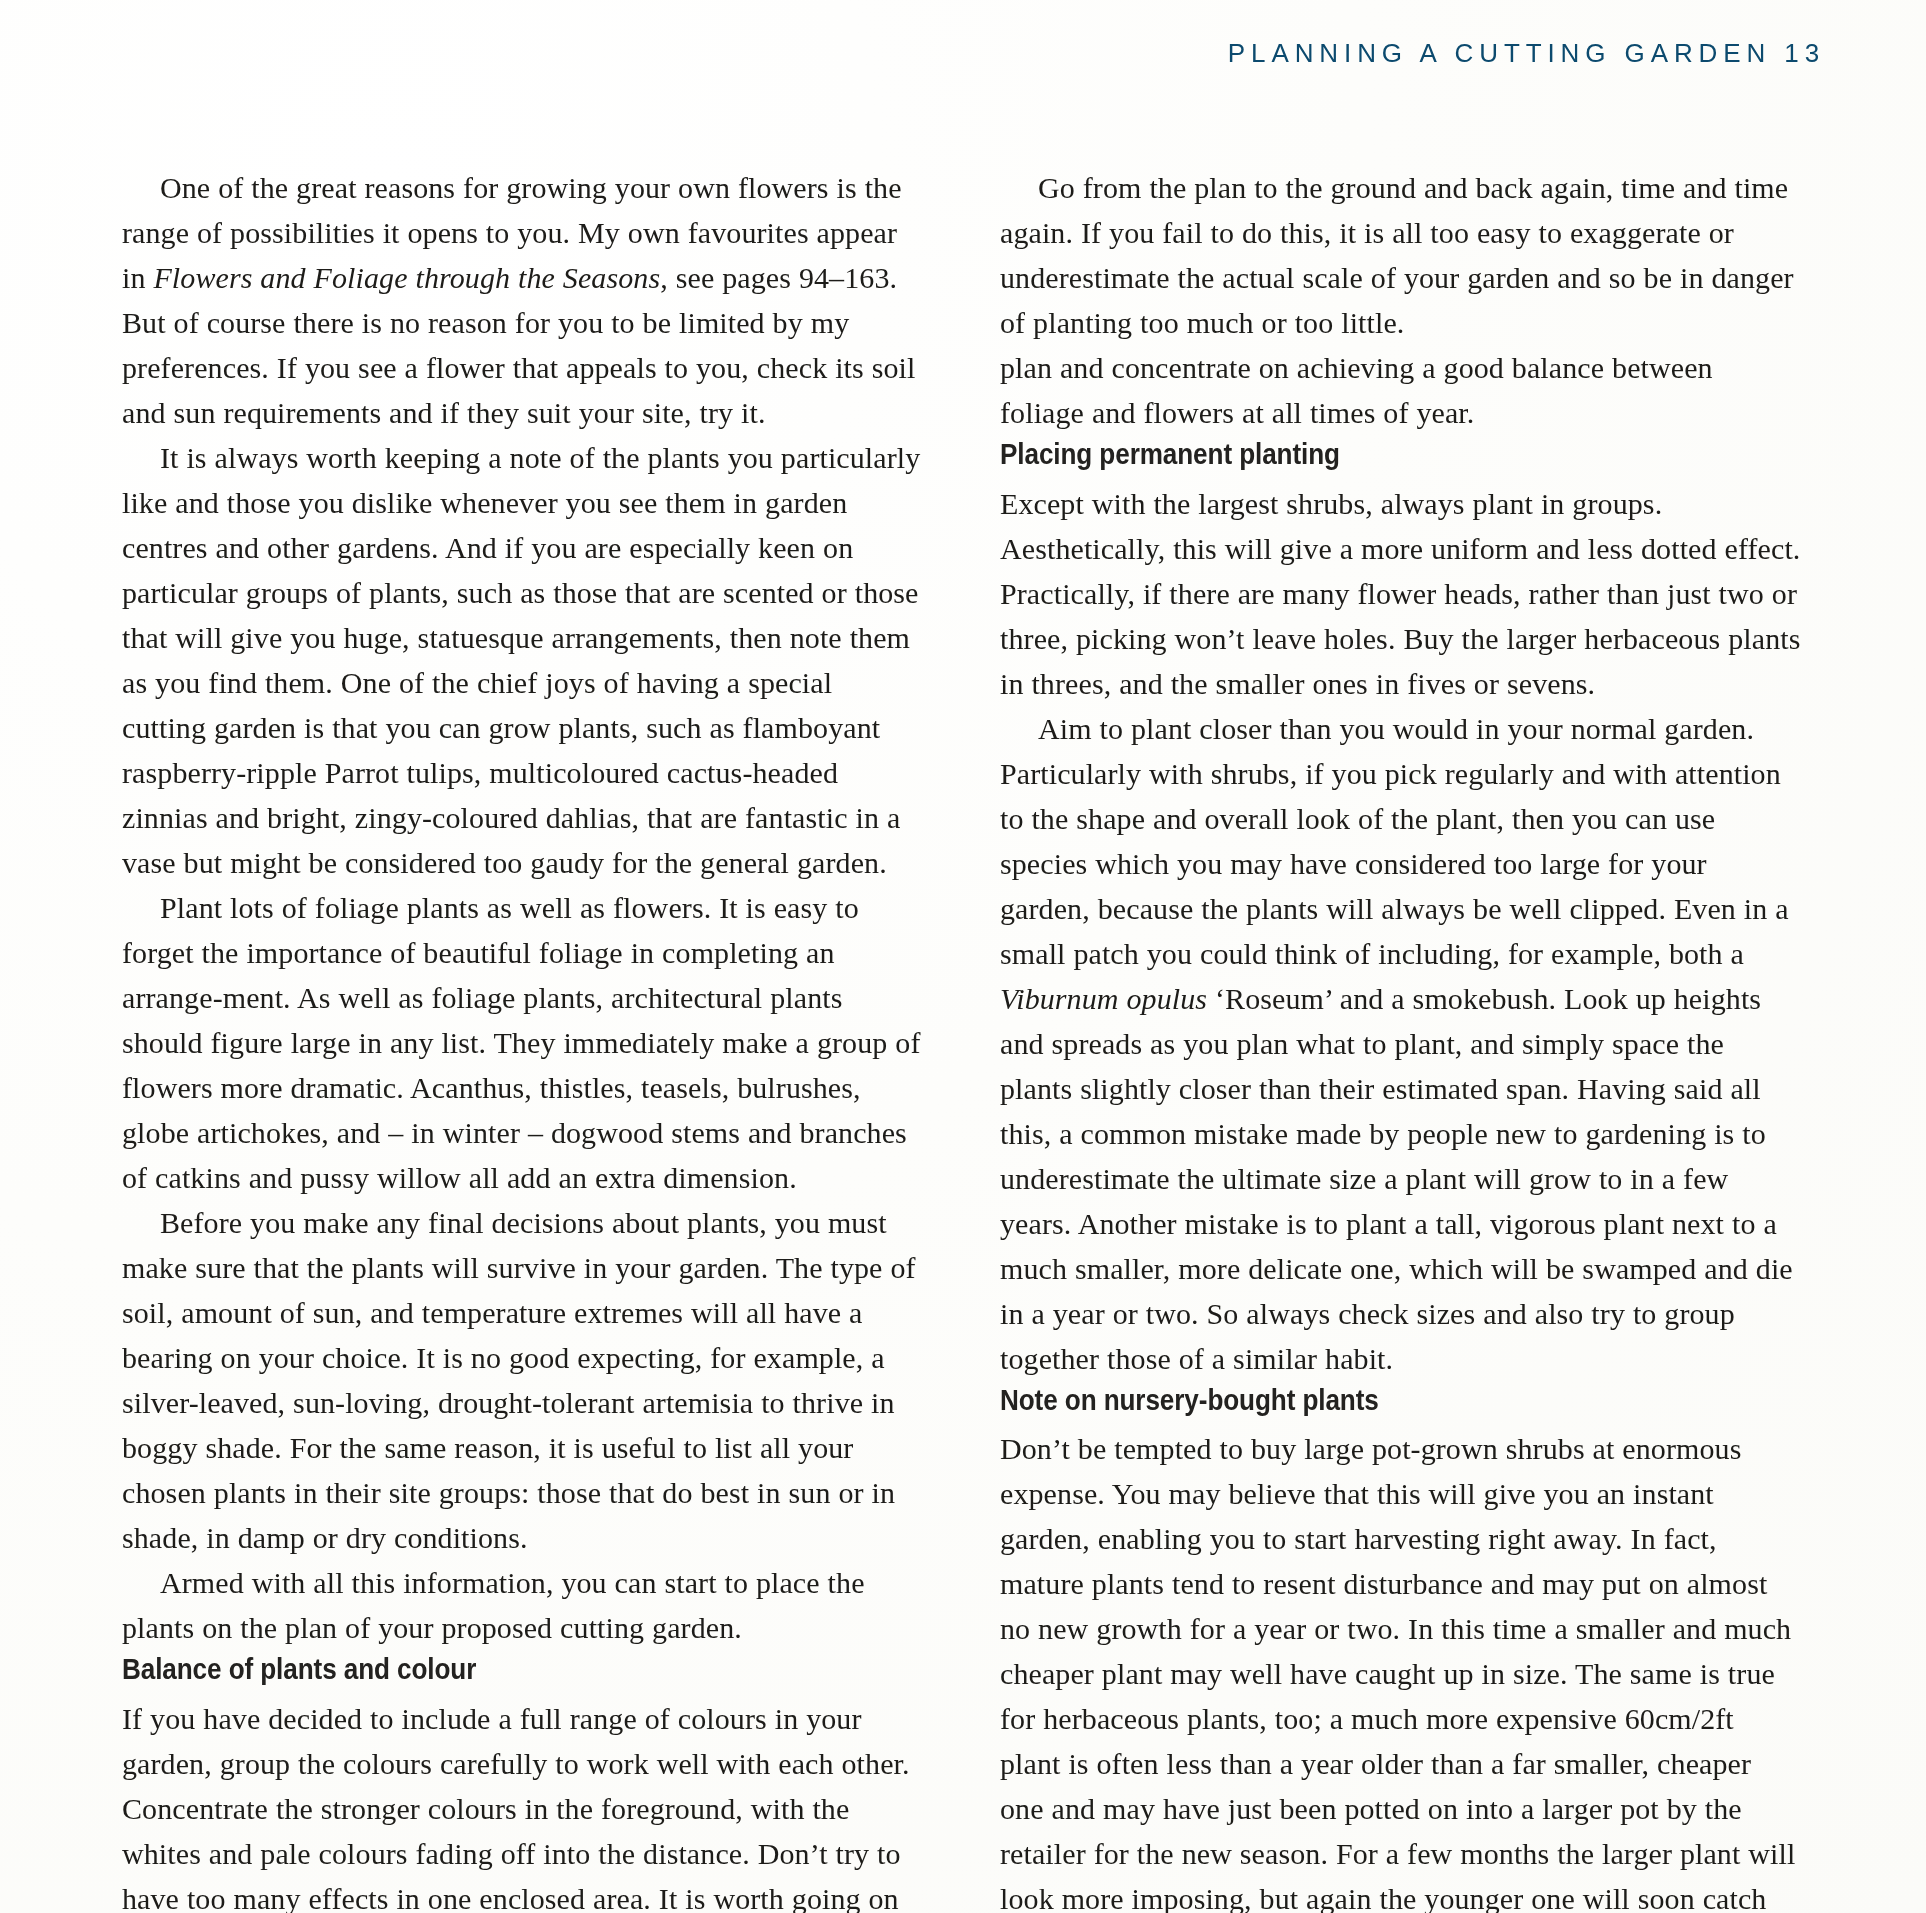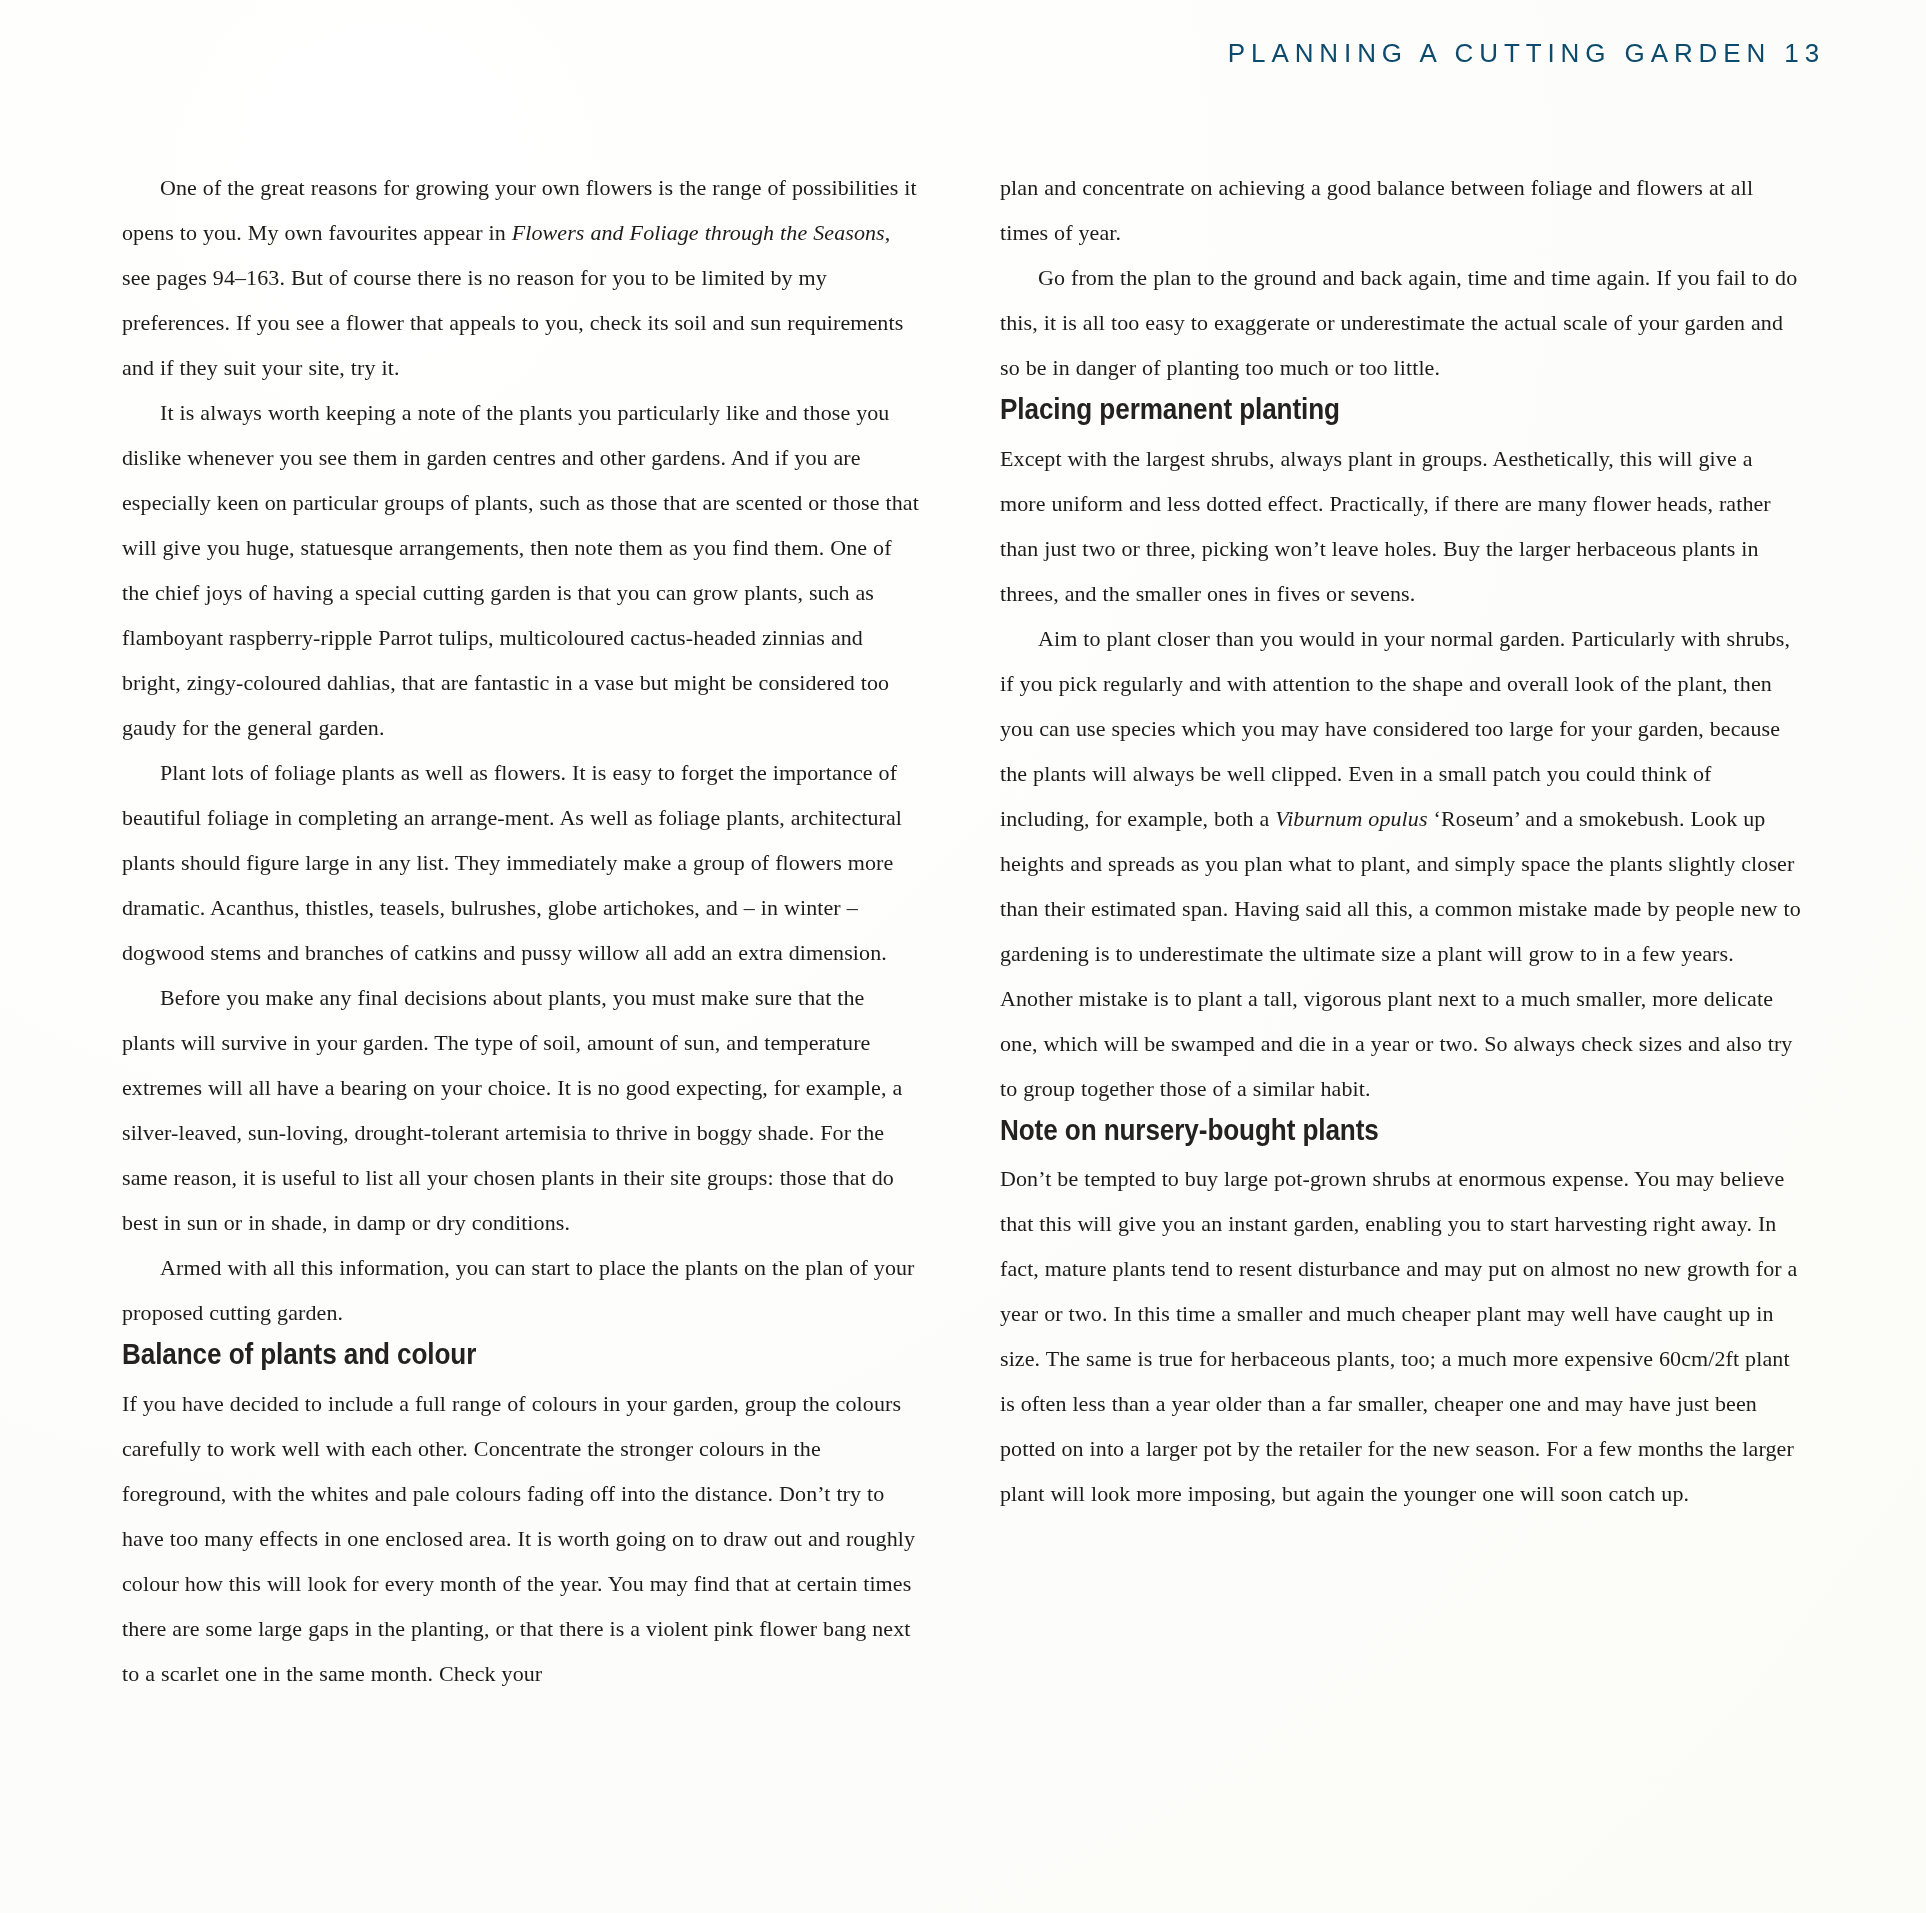--- a/index.html
+++ b/index.html
@@ -48,21 +48,21 @@
 
   .col {
     width: 801px;
   }
   .col-right {
     width: 801px;
   }
 
   p.body {
     margin: 0;
-    font-size: 22px;
+    font-size: 30px;
     line-height: 45px;
     text-indent: 38px;
     color: #1d1c19;
     letter-spacing: 0.1px;
     word-spacing: 0.3px;
   }
   p.body.no-indent {
     text-indent: 0;
   }
 
@@ -109,22 +109,22 @@
 
     <h2 class="subhead gap-before-head">Balance of plants and colour</h2>
 
     <div class="head-to-body">
         <p class="body no-indent"><span>If you have decided to include a full range of colours in your garden, group the colours carefully to work well with each other. Concentrate the stronger colours in the foreground, with the whites and pale colours fading off into the distance. Don’t try to have too many effects in one enclosed area. It is worth going on to draw out and roughly colour how this will look for every month of the year. You may find that at certain times there are some large gaps in the planting, or that there is a violent pink flower bang next to a scarlet one in the same month. Check your</span></p>
       </div>
   </div>
 
   <div class="col-right">
     <div>
+        <p class="body"><span>Go from the plan to the ground and back again, time and time again. If you fail to do this, it is all too easy to exaggerate or underestimate the actual scale of your garden and so be in danger of planting too much or too little.</span></p>
         <p class="body no-indent"><span>plan and concentrate on achieving a good balance between foliage and flowers at all times of year.</span></p>
-        <p class="body"><span>Go from the plan to the ground and back again, time and time again. If you fail to do this, it is all too easy to exaggerate or underestimate the actual scale of your garden and so be in danger of planting too much or too little.</span></p>
       </div>
 
     <h2 class="subhead gap-before-head">Placing permanent planting</h2>
 
     <div class="head-to-body">
         <p class="body no-indent"><span>Except with the largest shrubs, always plant in groups. Aesthetically, this will give a more uniform and less dotted effect. Practically, if there are many flower heads, rather than just two or three, picking won’t leave holes. Buy the larger herbaceous plants in threes, and the smaller ones in fives or sevens.</span></p>
         <p class="body"><span>Aim to plant closer than you would in your normal garden. Particularly with shrubs, if you pick regularly and with attention to the shape and overall look of the plant, then you can use species which you may have considered too large for your garden, because the plants will always be well clipped. Even in a small patch you could think of including, for example, both a </span><i>Viburnum opulus</i><span> ‘Roseum’ and a smokebush. Look up heights and spreads as you plan what to plant, and simply space the plants slightly closer than their estimated span. Having said all this, a common mistake made by people new to gardening is to underestimate the ultimate size a plant will grow to in a few years. Another mistake is to plant a tall, vigorous plant next to a much smaller, more delicate one, which will be swamped and die in a year or two. So always check sizes and also try to group together those of a similar habit.</span></p>
       </div>
 
     <h2 class="subhead gap-before-head">Note on nursery-bought plants</h2>

